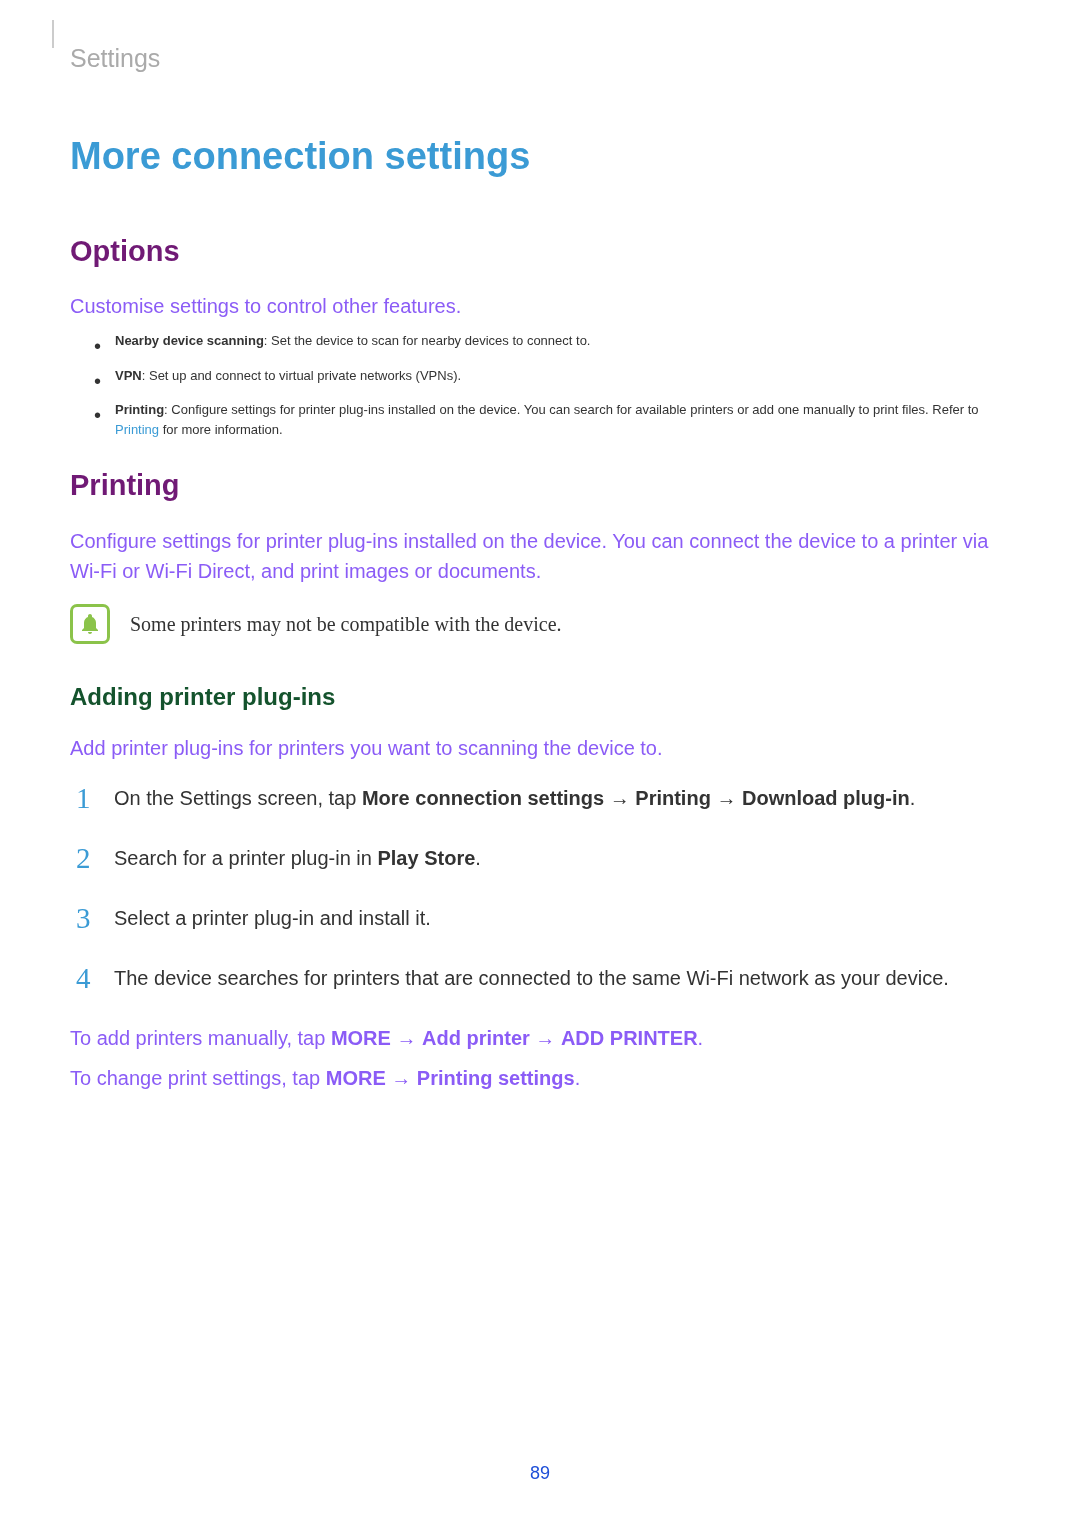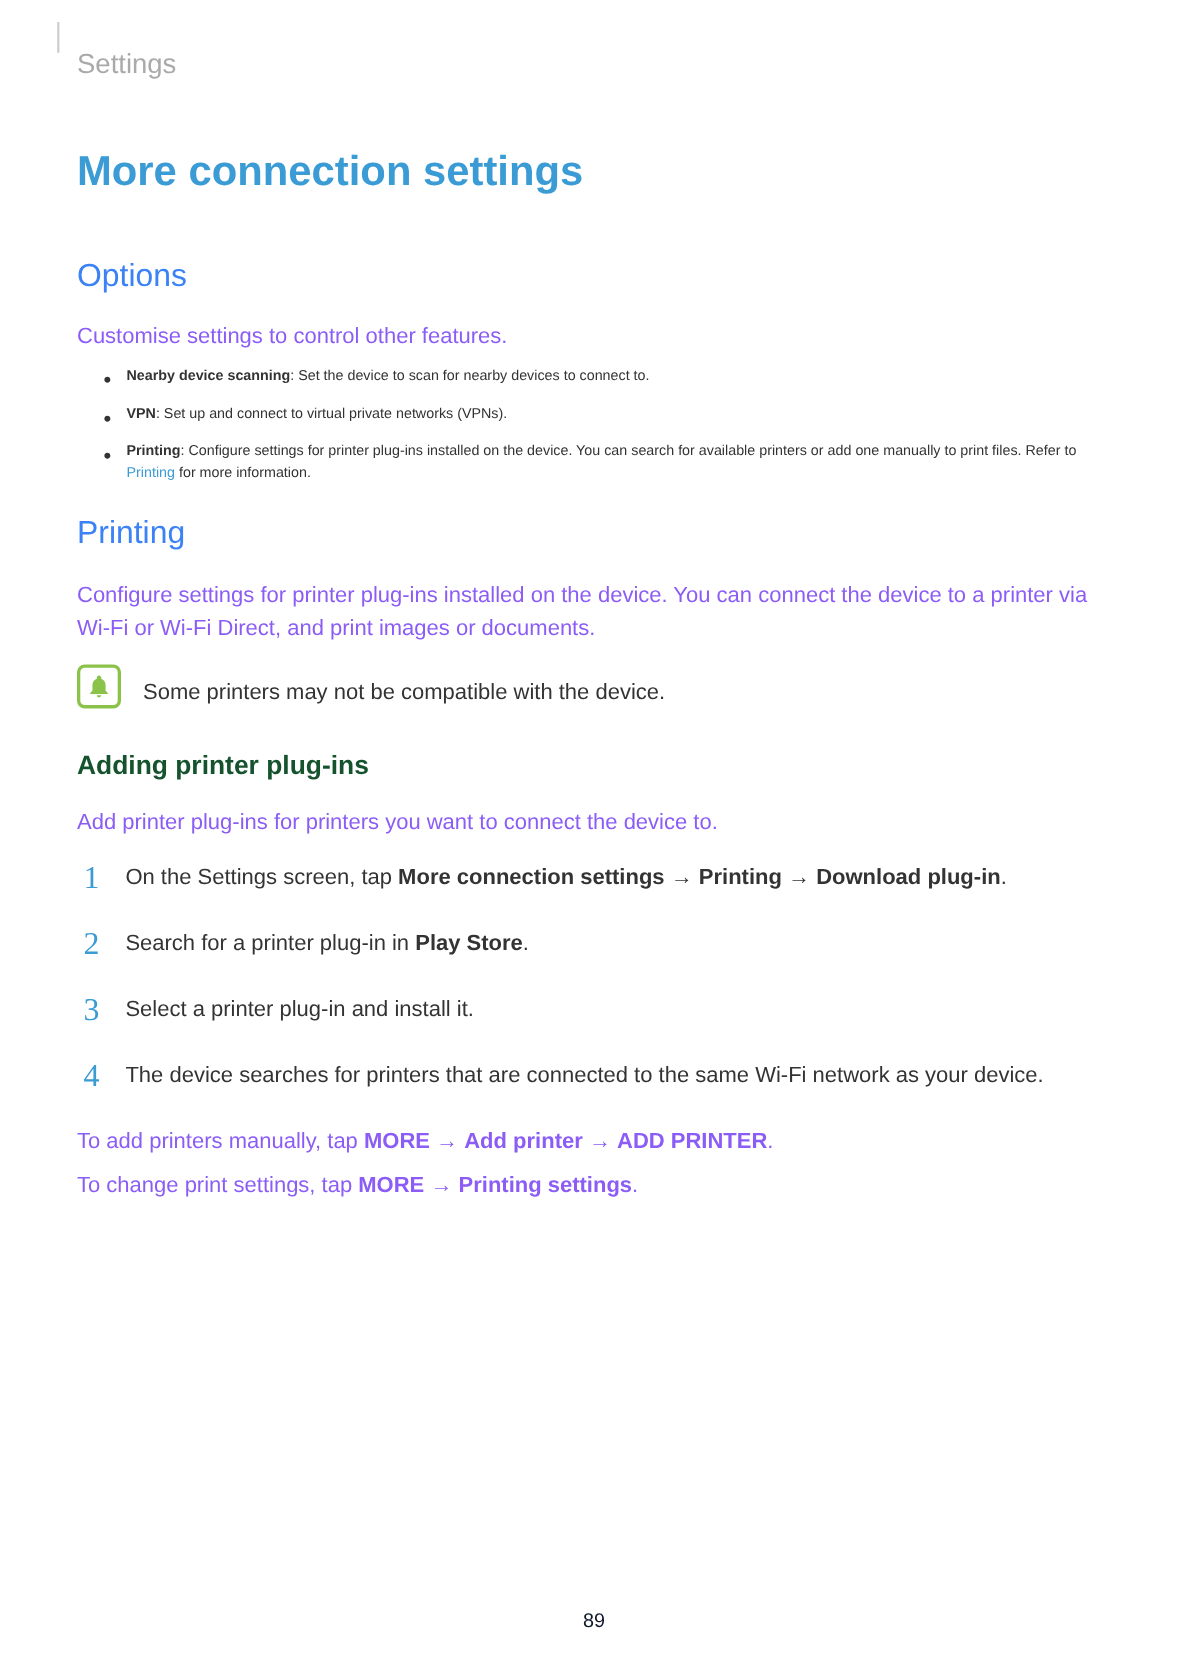--- a/index.html
+++ b/index.html
@@ -35,23 +35,23 @@
       padding-top: 0;
     }
     .page-title {
       color: #3b9bd5;
       font-size: 38px;
       font-weight: bold;
       margin-bottom: 45px;
       margin-top: 30px;
     }
     .section-heading {
-      color: #3b82f6;
+      color: #701a75;
       font-size: 29px;
-      font-weight: normal;
+      font-weight: bold;
       margin-bottom: 18px;
       margin-top: 10px;
     }
     .body-text {
       color: #8b5cf6;
       font-size: 20px;
       margin-bottom: 10px;
     }
     .bold {
       font-weight: bold;
@@ -72,22 +72,23 @@
     }
     .bullet-list li::before {
       content: "•";
       position: absolute;
       left: 24px;
       top: 0;
       font-size: 20px;
     }
     .note-box {
       display: flex;
-      align-items: flex-end;
+      align-items: center;
       margin: 18px 0 30px 0;
+      font-family: Liberation Serif, serif;
     }
     .bell-icon-box {
       width: 40px;
       height: 40px;
       border: 3px solid #8bc34a;
       border-radius: 7px;
       display: flex;
       align-items: center;
       justify-content: center;
       margin-right: 20px;
@@ -134,21 +135,21 @@
     .numbered-list li .sub-text {
       margin-top: 10px;
       display: block;
     }
     .page-number {
       position: absolute;
       bottom: 40px;
       left: 0;
       right: 0;
       text-align: center;
-      color: #0f172a;
+      color: #1d4ed8;
       font-size: 18px;
     }
     .arrow {
       font-family: Arial, sans-serif;
     }
   </style>
 </head>
 <body>
 
 <div class="header-line"></div>
@@ -179,21 +180,21 @@
   <div class="note-box">
     <div class="bell-icon-box">
       <svg class="bell-svg" viewBox="0 0 24 24">
         <path d="M12 2C10.9 2 10 2.9 10 4v1.1C7.7 5.9 6 8.1 6 10.8V16l-2 2v1h16v-1l-2-2v-5.2c0-2.7-1.7-4.9-4-5.7V4c0-1.1-.9-2-2-2zm-2 18c0 1.1.9 2 2 2s2-.9 2-2h-4z"></path>
       </svg>
     </div>
     <span class="note-text">Some printers may not be compatible with the device.</span>
   </div>
 
   <h3 class="subsection-heading">Adding printer plug-ins</h3>
-  <p class="body-text">Add printer plug-ins for printers you want to connect the device to.</p>
+  <p class="body-text">Add printer plug-ins for printers you want to scanning the device to.</p>
 
   <ol class="numbered-list">
     <li>
       <span>On the Settings screen, tap </span><span class="bold">More connection settings</span><span class="arrow"> → </span><span class="bold">Printing</span><span class="arrow"> → </span><span class="bold">Download plug-in</span><span>.</span>
     </li>
     <li>
       <span>Search for a printer plug-in in </span><span class="bold">Play Store</span><span>.</span>
     </li>
     <li>
       <span>Select a printer plug-in and install it.</span>

